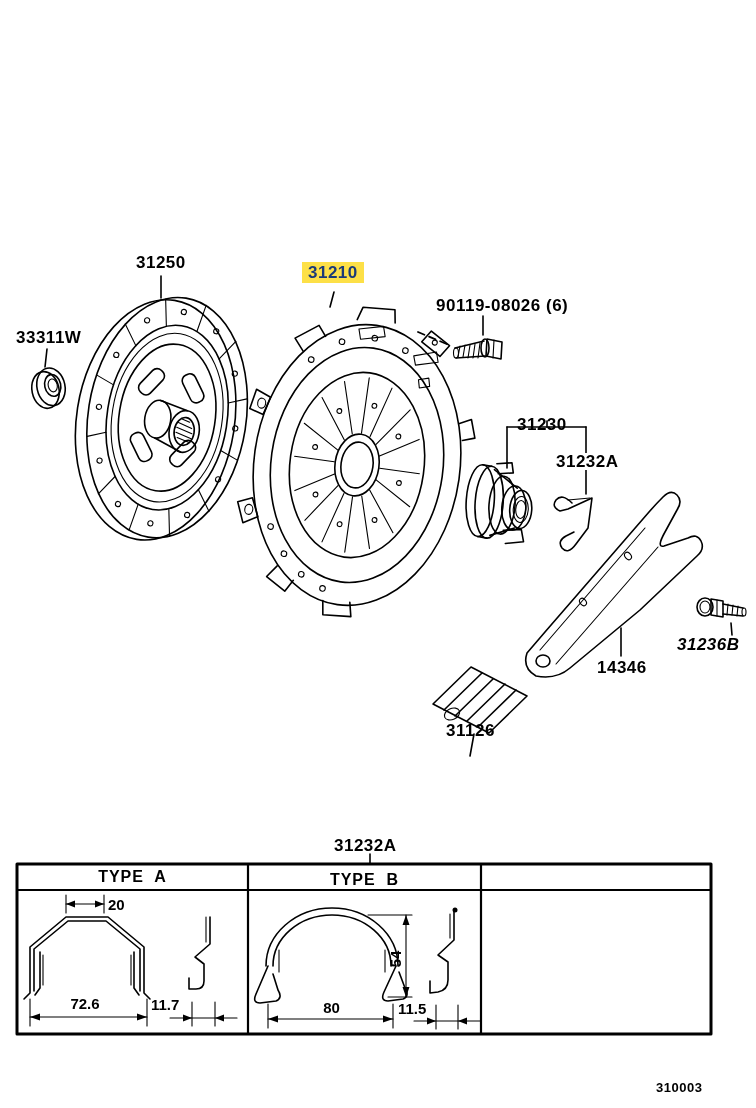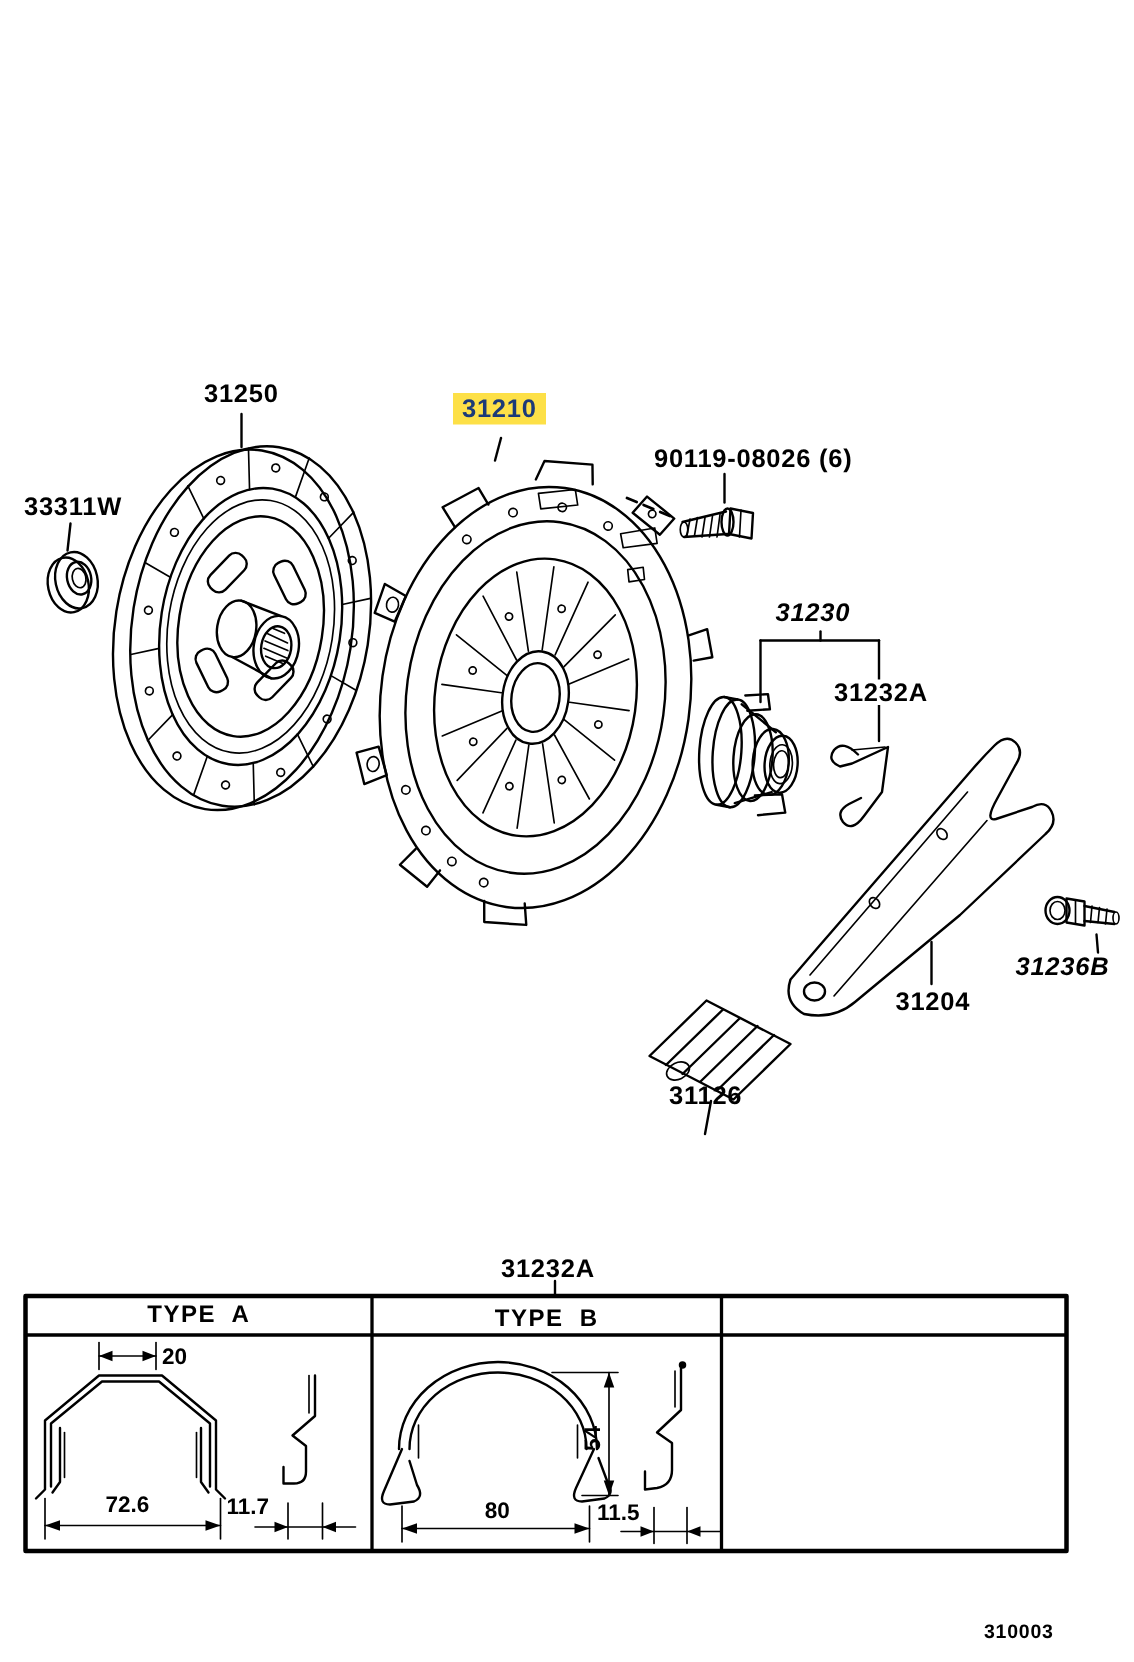--- a/index.html
+++ b/index.html
@@ -306,27 +306,27 @@
 </svg>
 
 <div class="plbl" style="left:136px;top:254px;">31250</div>
 
 <div class="plbl" style="left:16px;top:329px;">33311W</div>
 
 <div class="plbl hl" style="left:302px;top:262px;">31210</div>
 
 <div class="plbl" style="left:436px;top:297px;">90119-08026 (6)</div>
 
-<div class="plbl" style="left:517px;top:400px;font-style:italic;">31230</div>
+<div class="plbl" style="left:517px;top:416px;">31230</div>
 
 <div class="plbl onwhite" style="left:554px;top:453px;">31232A</div>
 
 <div class="plbl" style="left:677px;top:636px;font-style:italic;">31236B</div>
 
-<div class="plbl" style="left:597px;top:659px;">31204</div>
+<div class="plbl" style="left:597px;top:659px;">14346</div>
 
 <div class="plbl" style="left:446px;top:722px;">31126</div>
 
 <div class="plbl" style="left:334px;top:837px;">31232A</div>
 
 <div class="hdr" style="left:248px;top:872px;width:233px;">TYPE  B</div>
 
 <div class="hdr" style="left:17px;top:869px;width:231px;">TYPE  A</div>
 
 <div class="dim" style="left:108px;top:897px;">20</div>

